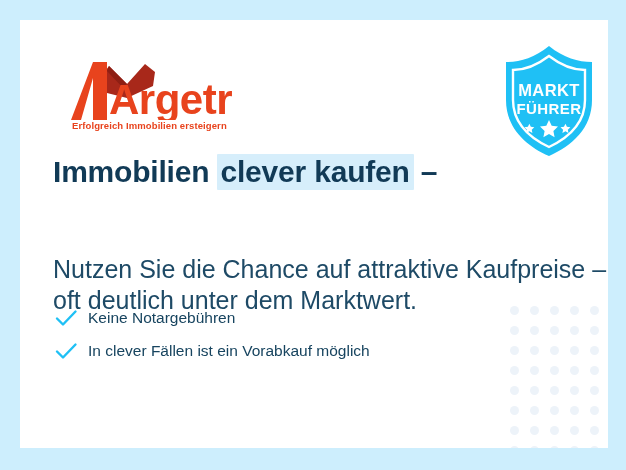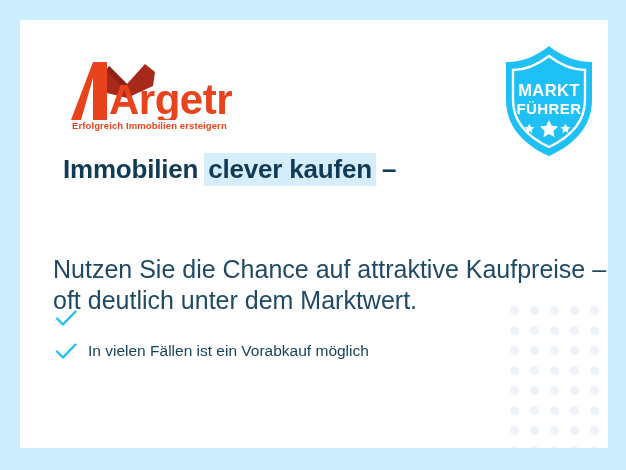--- a/index.html
+++ b/index.html
@@ -75,26 +75,25 @@
     height: 122px;
   }
   .badge svg { display: block; }
 
   
   .headline {
     position: absolute;
     left: 33px;
     top: 113px;
     width: 500px;
-    font-size: 26px;
+    font-size: 30px;
     font-weight: bold;
     line-height: 38px;
     color: #113a56;
     letter-spacing: -0.2px;
-    margin-left: 10px;
   }
   .headline .hl-line { display: block; white-space: nowrap; }
   .headline .mark {
     background: #d6eefb;
     padding: 1px 4px 2px 4px;
     margin: 0 -1px;
     border-radius: 1px;
     box-decoration-break: clone;
   }
 
@@ -228,25 +227,26 @@
       <span class="sub-line">oft deutlich unter dem Marktwert.</span>
     </p>
 
     <ul class="benefits">
       <li class="benefit">
         <span class="check">
           <svg width="26" height="26" viewBox="0 0 26 26" xmlns="http://www.w3.org/2000/svg" aria-hidden="true">
             <path d="M4 13.5 L10 19.5 L22.5 6.5" fill="none" stroke="#1fc0f5" stroke-width="2.4" stroke-linecap="round" stroke-linejoin="round"></path>
           </svg>
         </span>
+        <span class="benefit-text">Keine Notargebühren</span>
       </li>
       <li class="benefit">
         <span class="check">
           <svg width="26" height="26" viewBox="0 0 26 26" xmlns="http://www.w3.org/2000/svg" aria-hidden="true">
             <path d="M4 13.5 L10 19.5 L22.5 6.5" fill="none" stroke="#1fc0f5" stroke-width="2.4" stroke-linecap="round" stroke-linejoin="round"></path>
           </svg>
         </span>
-        <span class="benefit-text">In vielen Fällen ist ein Vorabkauf möglich</span>
+        <span class="benefit-text">In clever Fällen ist ein Vorabkauf möglich</span>
       </li>
     </ul>
 
   </div>
 </div>
 
 </body></html>

